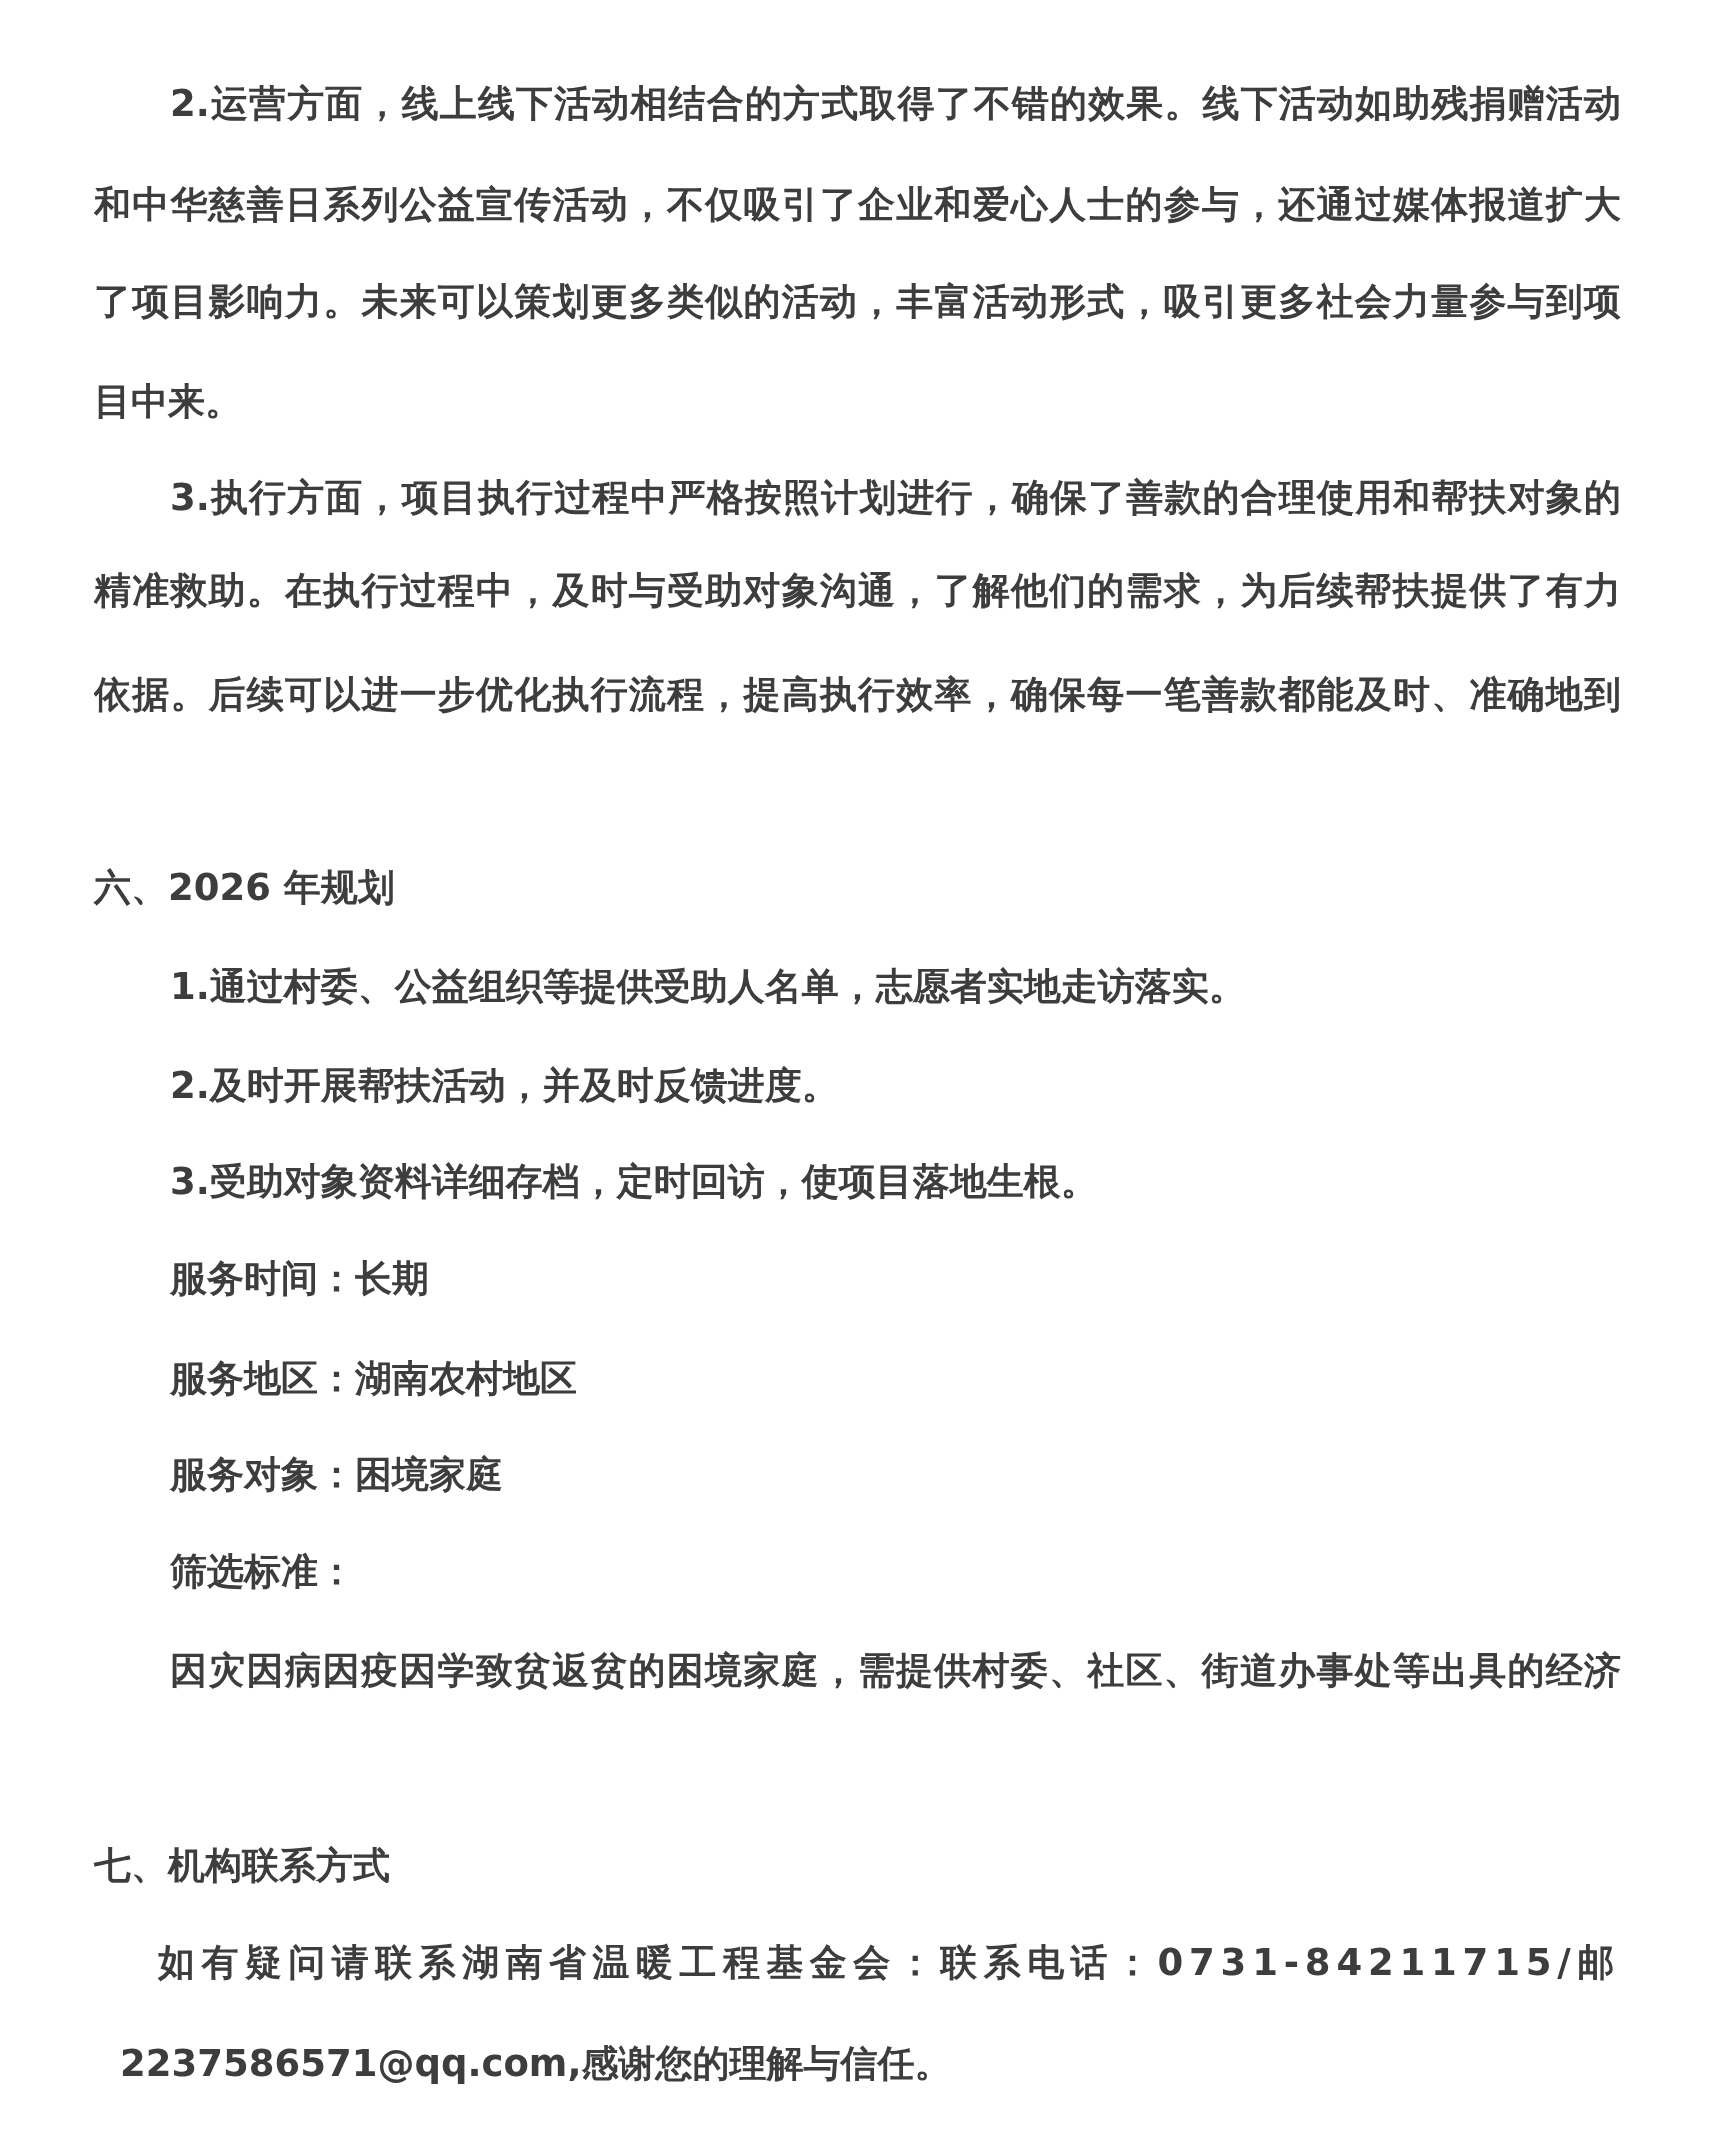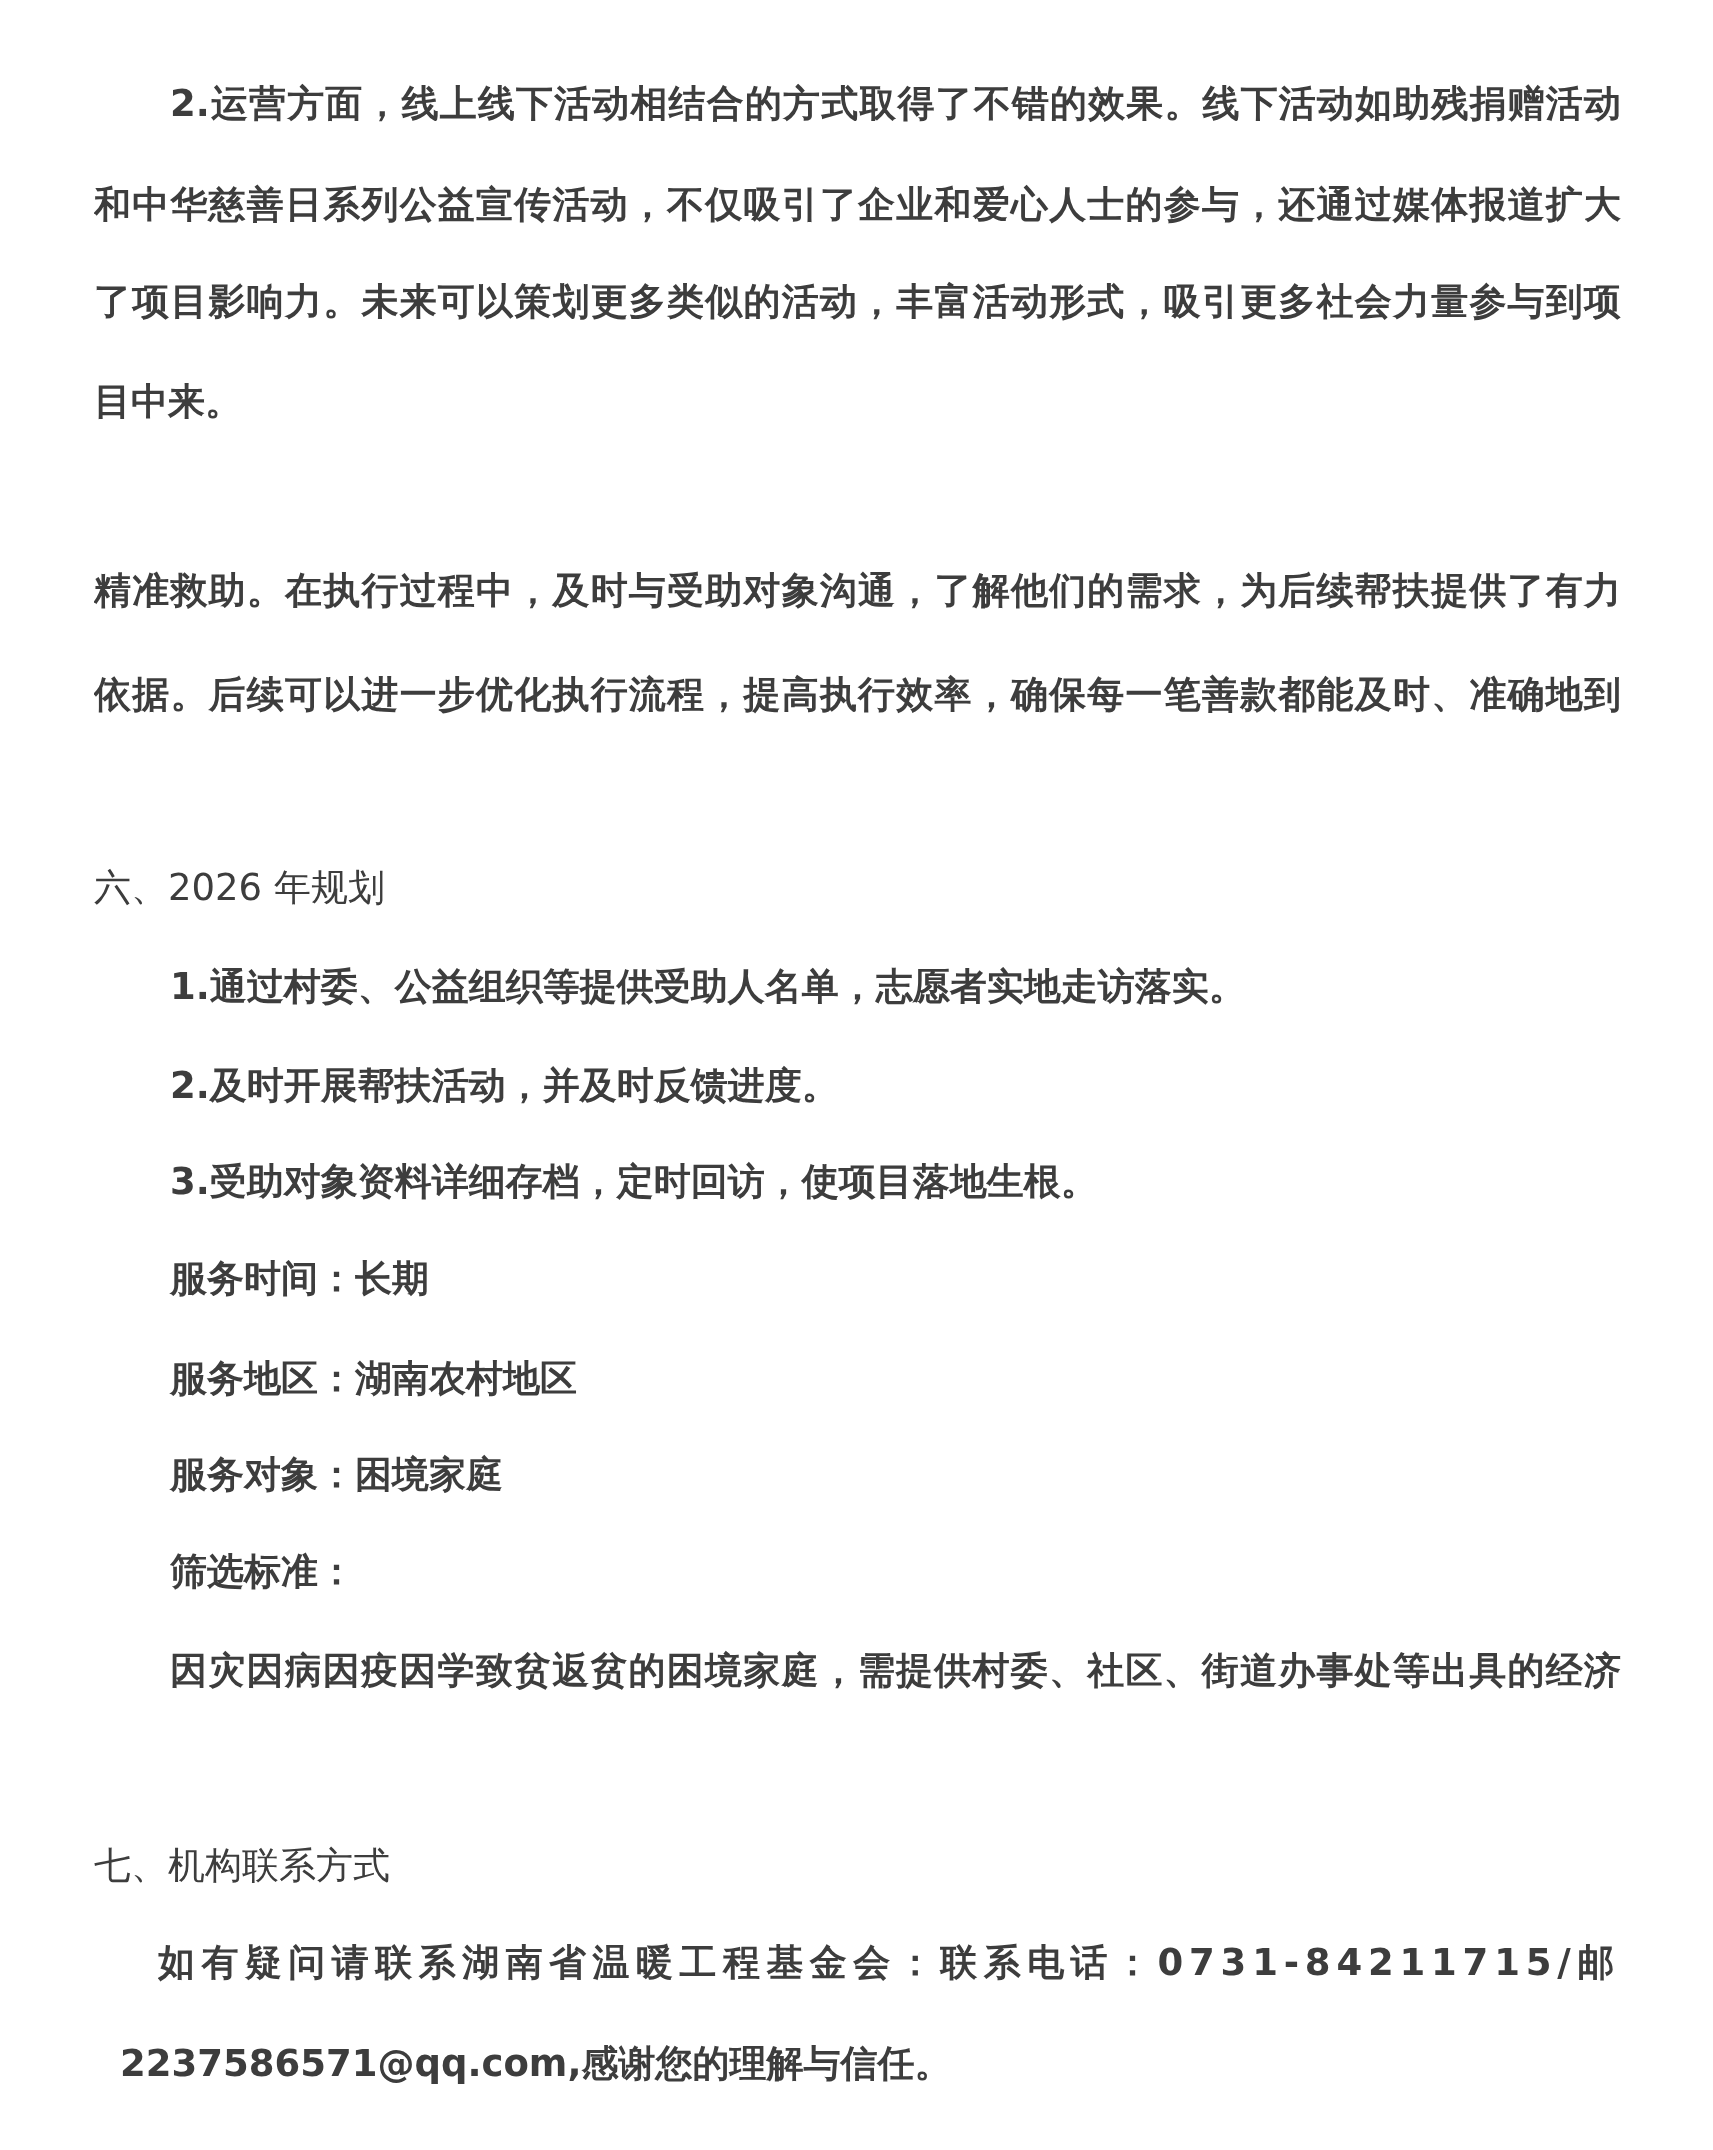--- a/index.html
+++ b/index.html
@@ -32,34 +32,35 @@
     transform: translateY(-50%);
     font-weight: bold;
   }
   .indent { left: 170px; width: 1451px; }
   .justify {
     text-align: justify;
     text-align-last: justify;
     white-space: normal;
     overflow: hidden;
   }
-  .heading { font-weight: normal; font-size: 37px; }
+  .heading { font-weight: bold; font-size: 37px; }
   .contact-spaced { letter-spacing: 5.8px; }
   .left-email { left: 94px; margin-left: 26px; }
 </style>
 </head>
 <body>
 
 <div class="page">
 
   <div class="line indent justify" style="top:103px">2.运营方面，线上线下活动相结合的方式取得了不错的效果。线下活动如助残捐赠活动</div>
   <div class="line justify" style="top:204px">和中华慈善日系列公益宣传活动，不仅吸引了企业和爱心人士的参与，还通过媒体报道扩大</div>
   <div class="line justify" style="top:301px">了项目影响力。未来可以策划更多类似的活动，丰富活动形式，吸引更多社会力量参与到项</div>
   <div class="line" style="top:401px">目中来。</div>
 
+  <div class="line indent justify" style="top:497px">3.执行方面，项目执行过程中严格按照计划进行，确保了善款的合理使用和帮扶对象的</div>
   <div class="line justify" style="top:590px">精准救助。在执行过程中，及时与受助对象沟通，了解他们的需求，为后续帮扶提供了有力</div>
   <div class="line justify" style="top:694px">依据。后续可以进一步优化执行流程，提高执行效率，确保每一笔善款都能及时、准确地到</div>
 
   <div class="line heading" style="top:887px">六、2026 年规划</div>
   <div class="line indent" style="top:986px">1.通过村委、公益组织等提供受助人名单，志愿者实地走访落实。</div>
   <div class="line indent" style="top:1085px">2.及时开展帮扶活动，并及时反馈进度。</div>
   <div class="line indent" style="top:1181px">3.受助对象资料详细存档，定时回访，使项目落地生根。</div>
   <div class="line indent" style="top:1278px">服务时间：长期</div>
   <div class="line indent" style="top:1378px">服务地区：湖南农村地区</div>
   <div class="line indent" style="top:1474px">服务对象：困境家庭</div>

